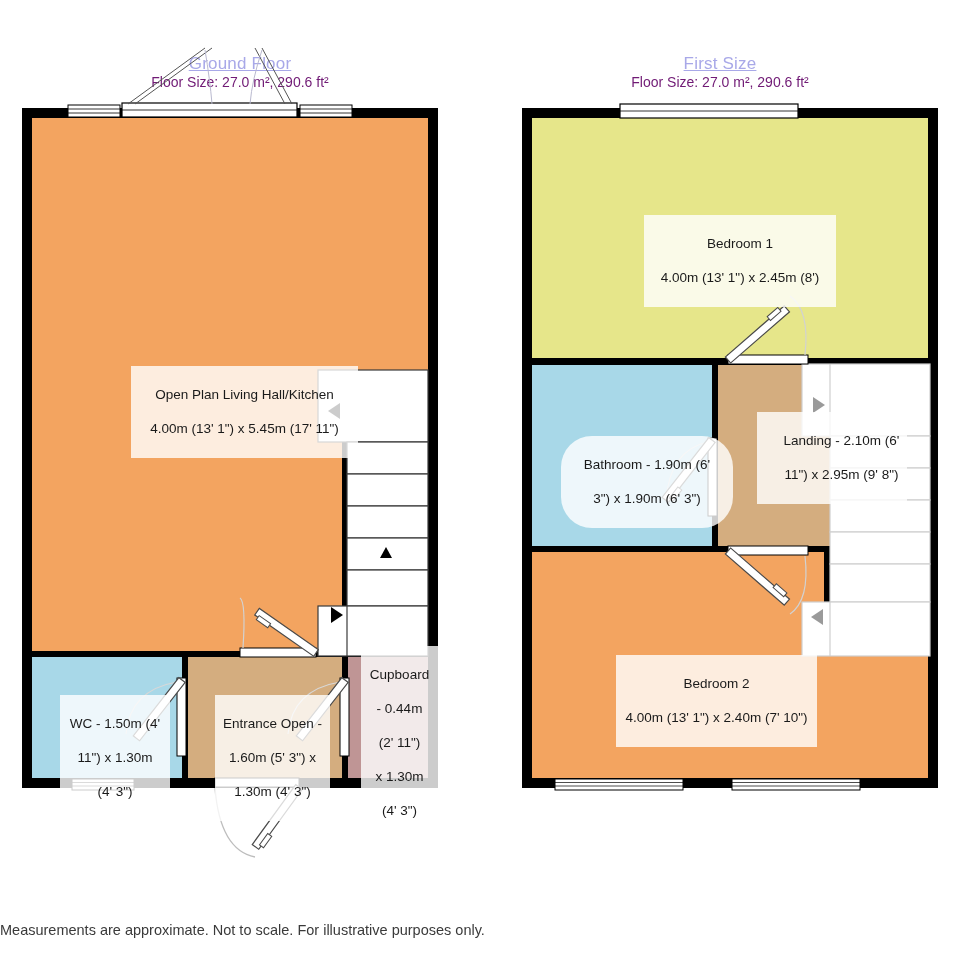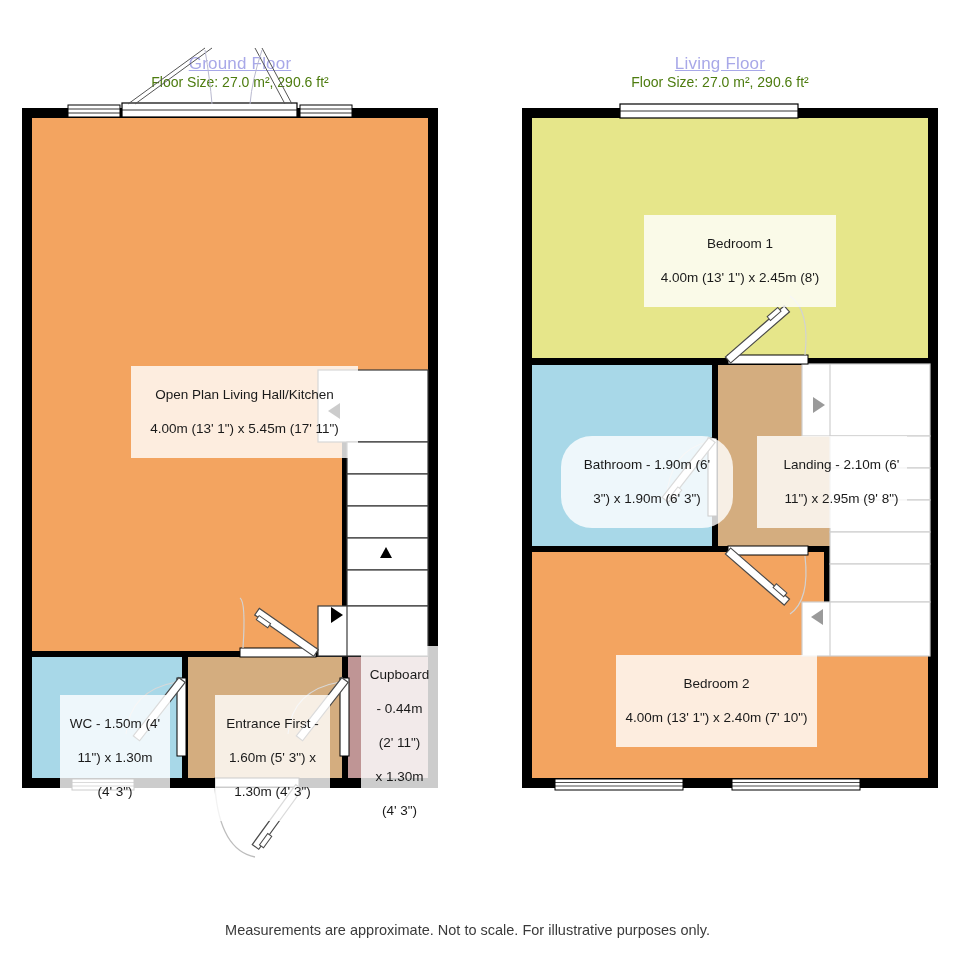--- a/index.html
+++ b/index.html
@@ -33,21 +33,21 @@
     letter-spacing: 0.2px;
     text-decoration: underline;
   }
   .plan-subtitle {
     position: absolute;
     top: 74px;
     left: 0;
     width: 480px;
     text-align: center;
     font-size: 14px;
-    color: #4d7c0f;
+    color: #701a75;
   }
 
   .floor-svg {
     position: absolute;
     top: 0;
     left: 0;
   }
 
   .room-label {
     position: absolute;
@@ -60,21 +60,20 @@
     box-sizing: border-box;
     white-space: pre-line;
     margin-left: 12px;
   }
 
   #footer-note {
     position: absolute;
     left: 0;
     top: 922px;
     width: 935px;
-    text-align: center;
     font-size: 14.5px;
     color: #3a3a3a;
   }
 </style>
 </head>
 <body>
 
 <div class="plan" id="plan-ground">
 
   <div class="plan-title">Ground Floor</div>
@@ -193,37 +192,37 @@
     <div>4.00m (13' 1") x 5.45m (17' 11")</div>
   </div>
 
   <div class="room-label" style="left:48px; top:695px; width:110px;">
     <div>WC - 1.50m (4'</div>
     <div>11") x 1.30m</div>
     <div>(4' 3")</div>
   </div>
 
   <div class="room-label" style="left:203px; top:695px; width:115px;">
-    <div>Entrance First -</div>
+    <div>Entrance Open -</div>
     <div>1.60m (5' 3") x</div>
     <div>1.30m (4' 3")</div>
   </div>
 
   <div class="room-label" style="left:349px; top:646px; width:77px;">
     <div>Cupboard</div>
     <div>- 0.44m</div>
     <div>(2' 11")</div>
     <div>x 1.30m</div>
     <div>(4' 3")</div>
   </div>
 </div>
 
 <div class="plan" id="plan-first">
 
-  <div class="plan-title">Living Floor</div>
+  <div class="plan-title">First Size</div>
   <div class="plan-subtitle">Floor Size: 27.0 m², 290.6 ft²</div>
 
   <svg class="floor-svg" width="480" height="900" viewBox="0 0 480 900">
 
     <rect x="50" y="116" width="400" height="248" fill="#e6e68a"></rect>
     <rect x="50" y="364" width="187" height="186" fill="#a8d8e8"></rect>
     <rect x="237" y="364" width="113" height="186" fill="#d4ad7f"></rect>
     <rect x="350" y="364" width="100" height="186" fill="#ffffff"></rect>
     <rect x="50" y="550" width="400" height="236" fill="#f3a460"></rect>
 
@@ -304,21 +303,21 @@
   <div class="room-label" style="left:152px; top:215px; width:192px;">
     <div>Bedroom 1</div>
     <div>4.00m (13' 1") x 2.45m (8')</div>
   </div>
 
   <div class="room-label" style="left:69px; top:436px; width:172px;border-radius:31px;">
     <div>Bathroom - 1.90m (6'</div>
     <div>3") x 1.90m (6' 3")</div>
   </div>
 
-  <div class="room-label" style="left:265px; top:436px; width:150px;padding-left:24px;">
+  <div class="room-label" style="left:265px; top:412px; width:150px;padding-left:24px;">
     <div>Landing - 2.10m (6'</div>
     <div>11") x 2.95m (9' 8")</div>
   </div>
 
   <div class="room-label" style="left:124px; top:655px; width:201px;">
     <div>Bedroom 2</div>
     <div>4.00m (13' 1") x 2.40m (7' 10")</div>
   </div>
 </div>
 

